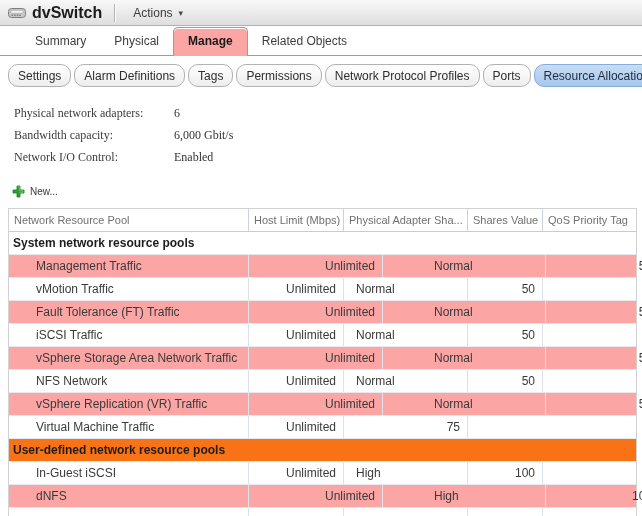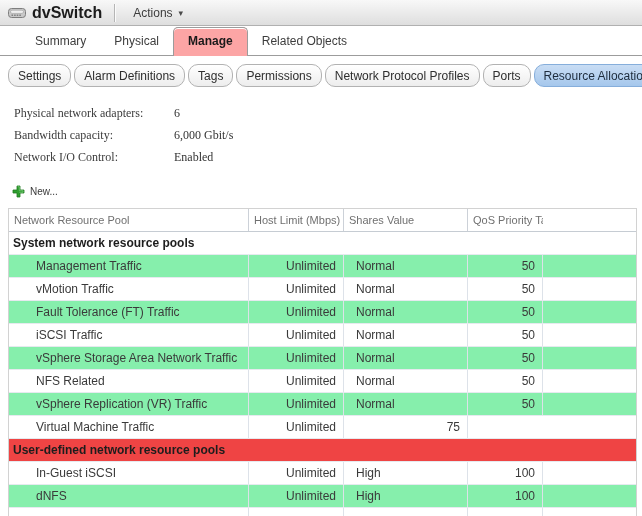--- a/index.html
+++ b/index.html
@@ -48,30 +48,30 @@
   
   .rtable { margin:8px 5px 0 8px; border:1px solid #d2d2d2; border-bottom:none;
     font-size:12px; color:#3a3a3a; }
   .grid-row { display:grid; grid-template-columns:240px 95px 124px 75px 1fr; }
   .thead { height:23px; background:#ffffff; border-bottom:1px solid #c6ccd3; }
   .th { font-size:11px; color:#707070; display:flex; align-items:center;
     padding:0 4px 0 5px; border-right:1px solid #ccd1d8; overflow:hidden;
     white-space:nowrap; cursor:default; }
   .th:last-child { border-right:none; }
   .tr { height:23px; border-bottom:1px solid #e6eaef; }
-  .tr.shaded { background:#86efac; }
+  .tr.shaded { background:#fca5a5;gap:39px; }
   .td { display:flex; align-items:center; padding:0 7px; border-right:1px solid #dde2e9;
     overflow:hidden; white-space:nowrap; }
   .td:last-child { border-right:none; }
   .td.c-name { padding-left:27px; }
   .td.c-right { justify-content:flex-end; }
   .td.c-pad { padding-left:12px; }
   .grouprow { height:23px; display:flex; align-items:center; padding-left:4px;
     font-weight:bold; color:#1d1d1d; border-bottom:1px solid #e6eaef; }
-  .grouprow.shaded { background:#ef4444; }
+  .grouprow.shaded { background:#f97316; }
 </style>
 </head>
 <body>
 
 <div class="screen">
 
   <div class="titlebar">
     <span class="switch-icon">
       <svg width="18" height="12" viewBox="0 0 18 12">
         <rect x="0.5" y="1.5" width="17" height="9" rx="3" fill="#c9c9c9" stroke="#7e7e7e"></rect>
@@ -132,20 +132,21 @@
           <path d="M5.7 1.7h1.6v4H11v1.6H7.3" fill="none" stroke="#7fd27f" stroke-width="0.7"></path>
         </svg>
       </span>
       <span>New...</span>
     </div>
 
     <div class="rtable">
       <div class="thead grid-row">
           <div class="th">Network Resource Pool</div>
           <div class="th">Host Limit (Mbps)</div>
+          <div class="th">Physical Adapter Sha...</div>
           <div class="th">Shares Value</div>
           <div class="th">QoS Priority Tag</div>
         </div>
       <div class="tbody">
           <div class="grouprow">System network resource pools</div>
           <div class="tr grid-row shaded">
             <div class="td c-name">Management Traffic</div>
             <div class="td c-right">Unlimited</div>
             <div class="td c-pad">Normal</div>
             <div class="td c-right">50</div>
@@ -173,21 +174,21 @@
             <div class="td "></div>
           </div>
           <div class="tr grid-row shaded">
             <div class="td c-name">vSphere Storage Area Network Traffic</div>
             <div class="td c-right">Unlimited</div>
             <div class="td c-pad">Normal</div>
             <div class="td c-right">50</div>
             <div class="td "></div>
           </div>
           <div class="tr grid-row">
-            <div class="td c-name">NFS Related</div>
+            <div class="td c-name">NFS Network</div>
             <div class="td c-right">Unlimited</div>
             <div class="td c-pad">Normal</div>
             <div class="td c-right">50</div>
             <div class="td "></div>
           </div>
           <div class="tr grid-row shaded">
             <div class="td c-name">vSphere Replication (VR) Traffic</div>
             <div class="td c-right">Unlimited</div>
             <div class="td c-pad">Normal</div>
             <div class="td c-right">50</div>

